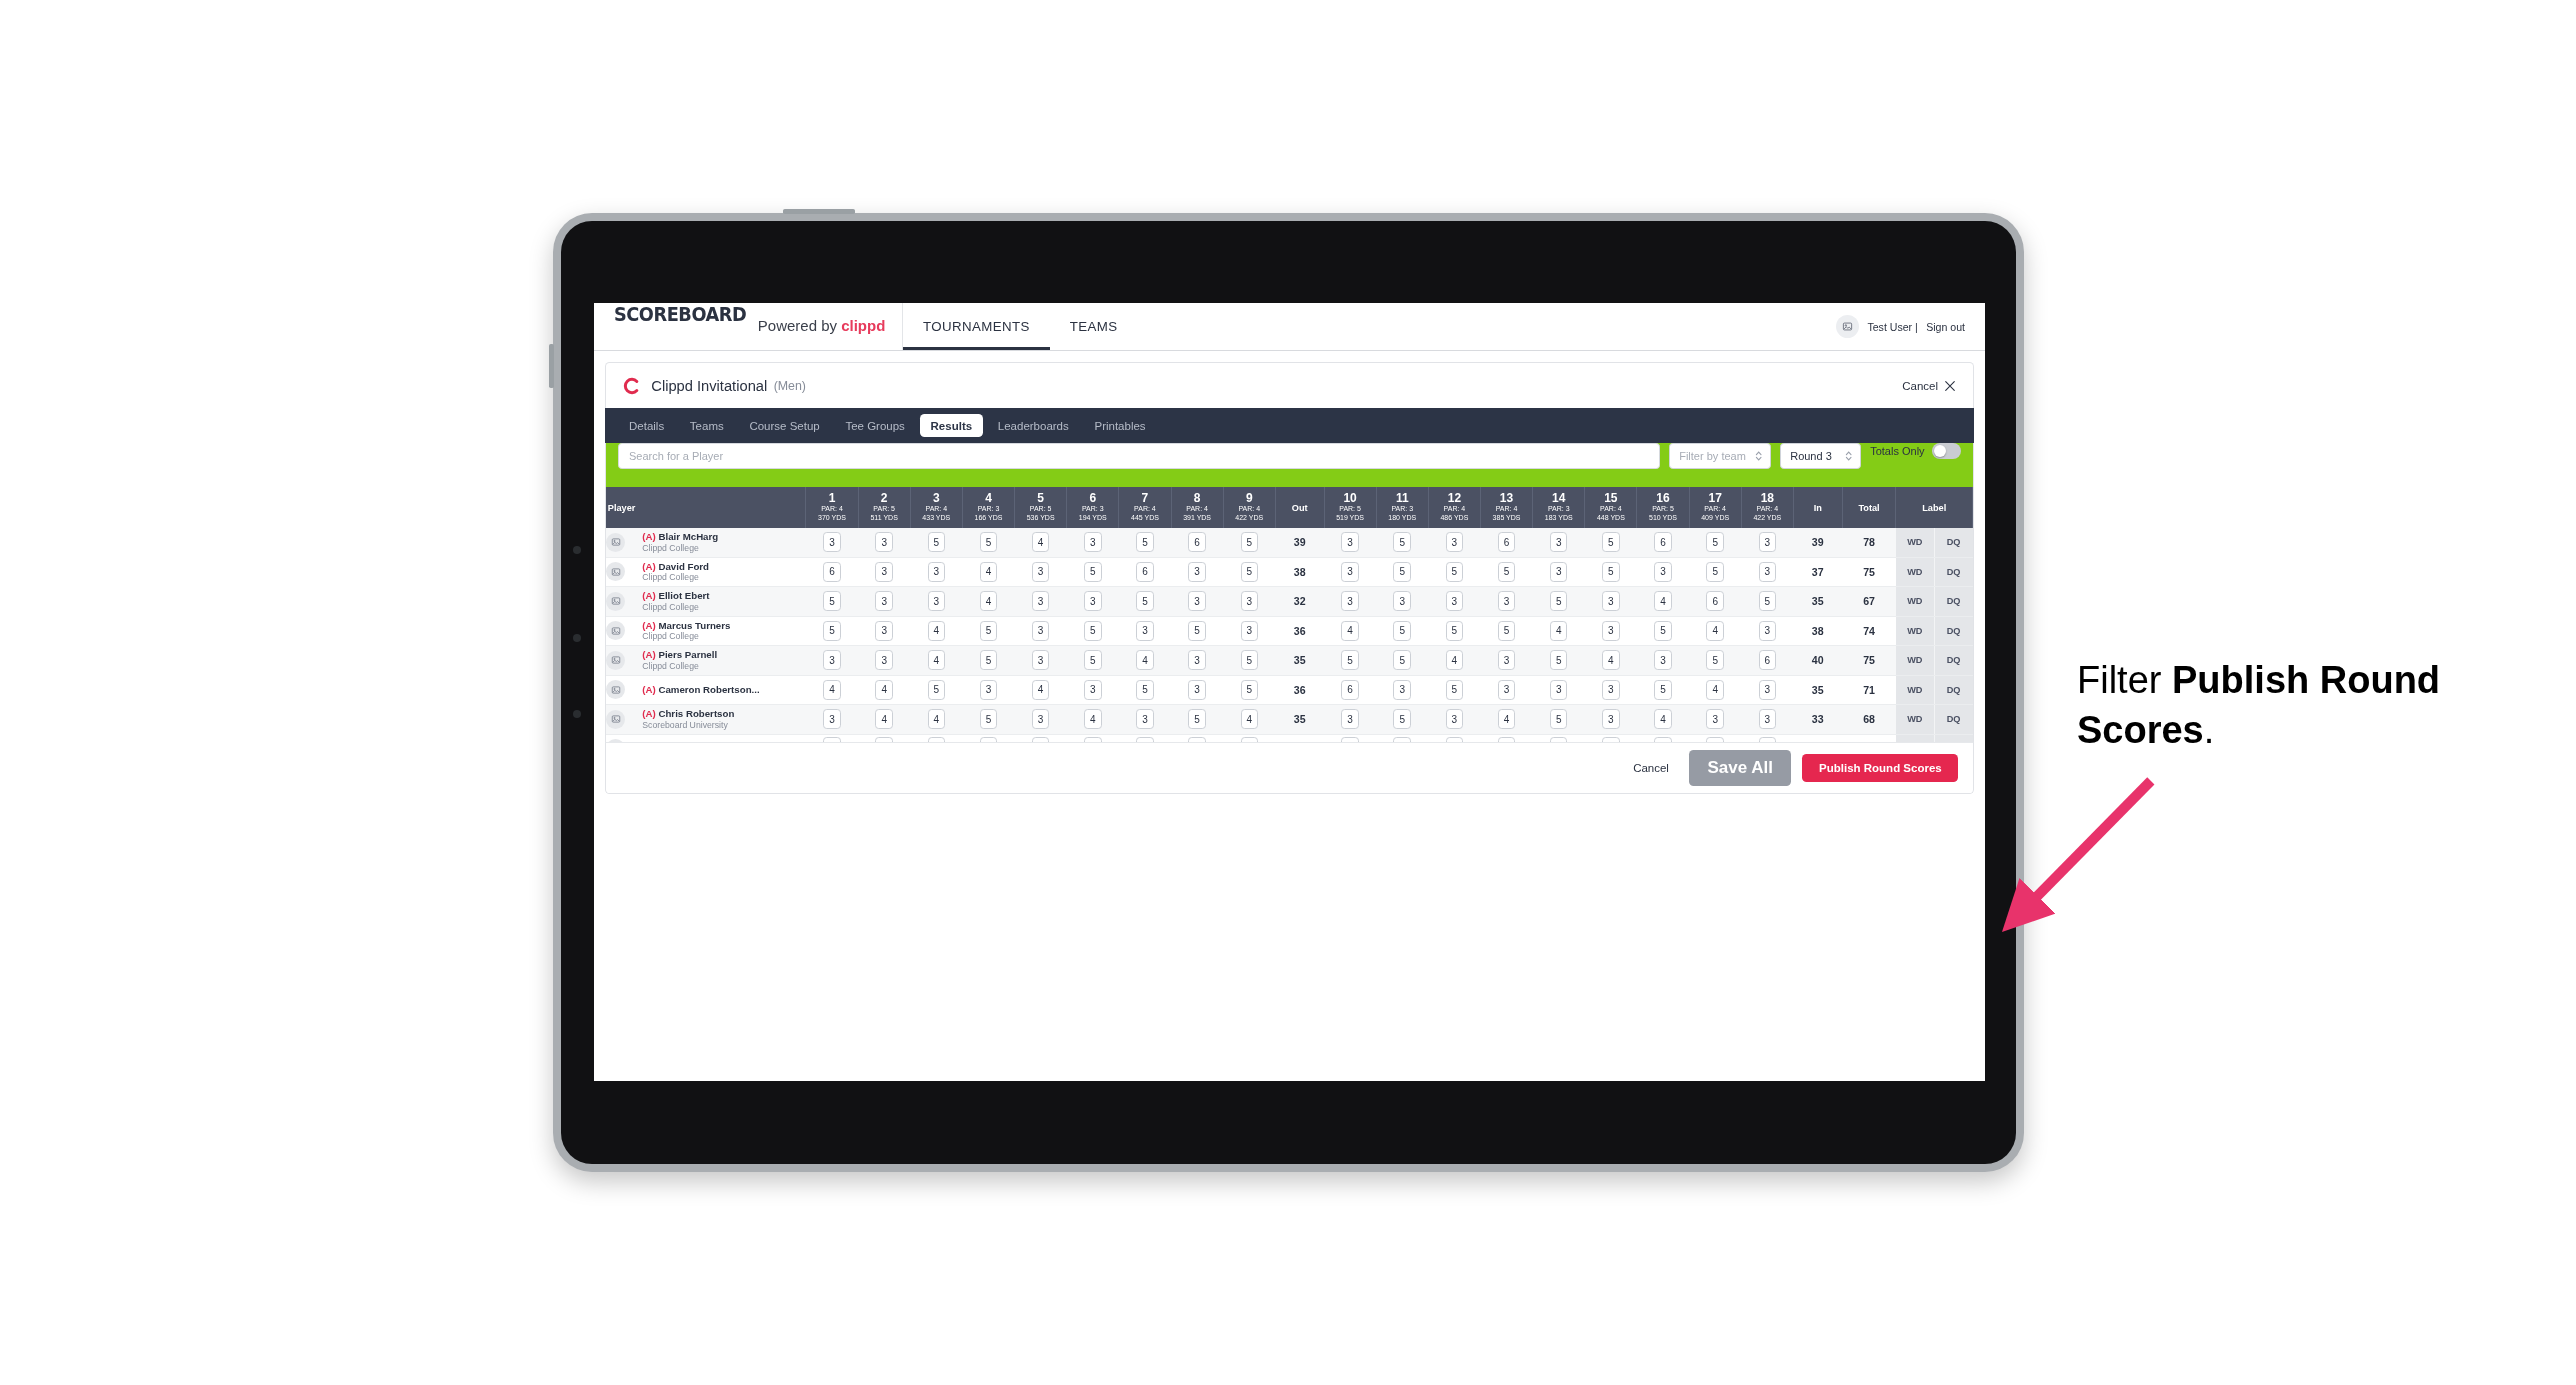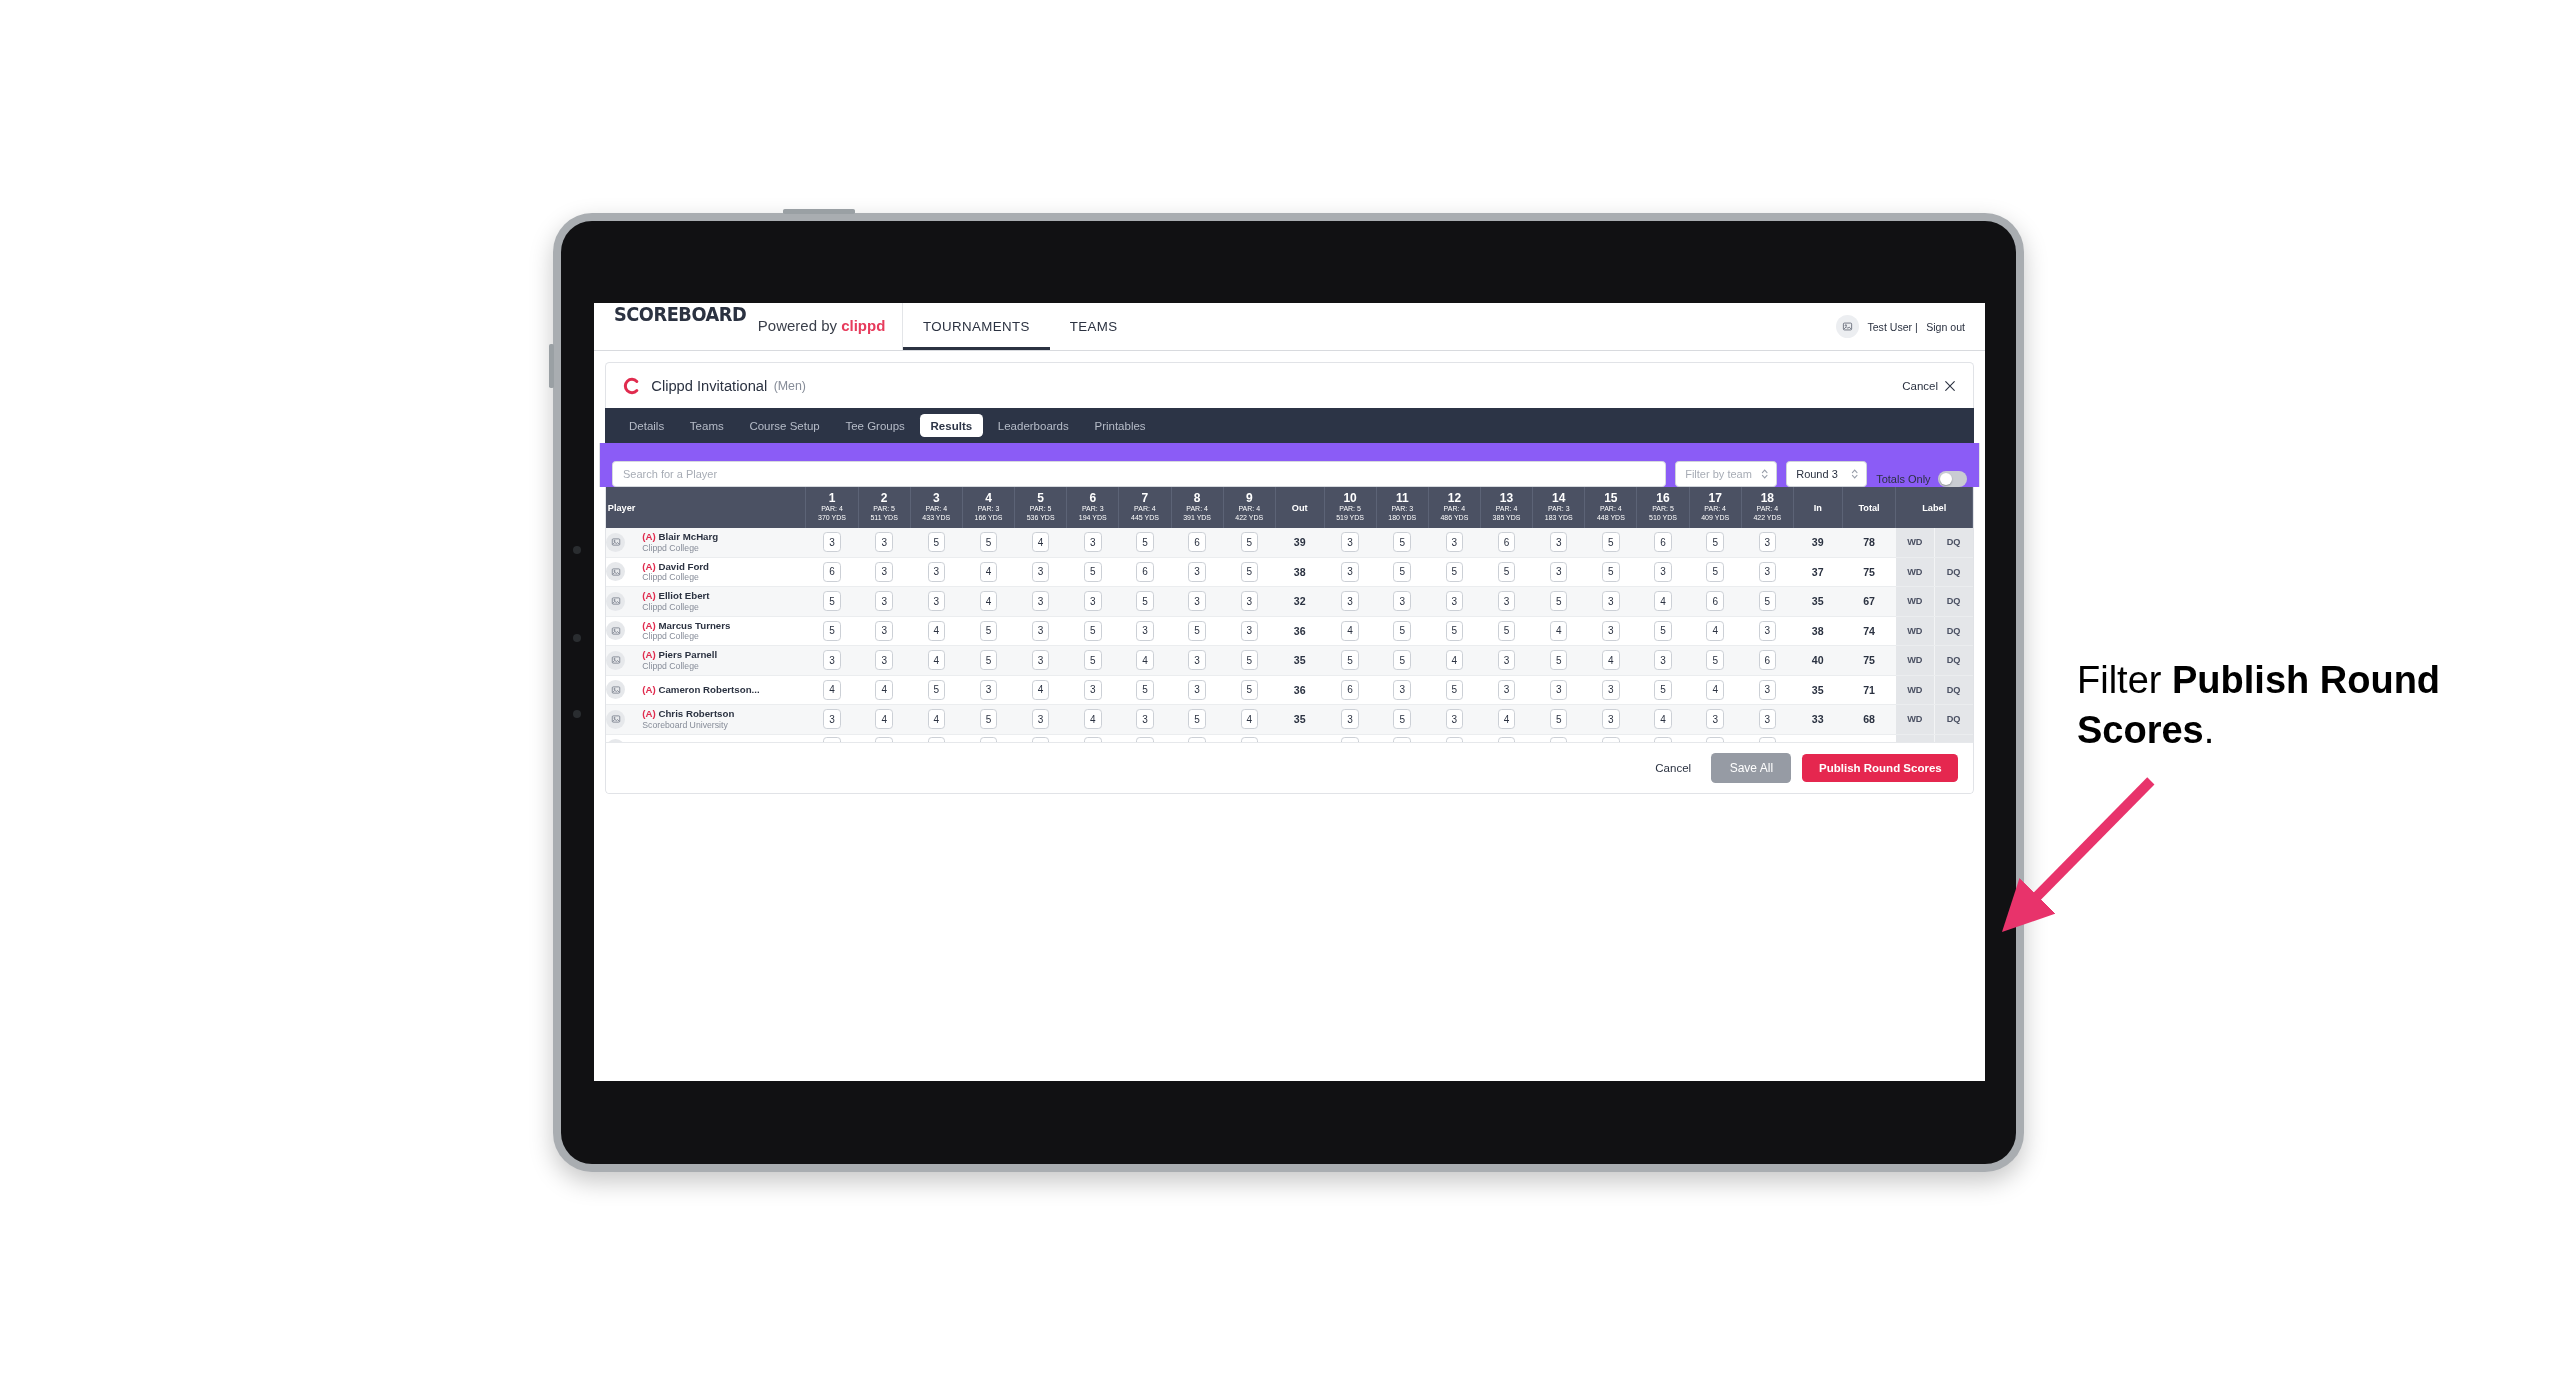--- a/index.html
+++ b/index.html
@@ -142,26 +142,26 @@
   }
   .subtab {
     font-size: 11.5px; color: #b6bcc8;
     padding: 5.5px 11px; border-radius: 4.6px; cursor: pointer;
     white-space: nowrap;
   }
   .subtab.active { background: #ffffff; color: #2c3446; font-weight: 700; }
 
   
   .toolbar {
-    margin: 0 5px;
-    background: #8b5cf6;
+    margin: 0 11px;
+    background: #84cc16;
     border-left: 0.9px solid #e1e3e7;
     border-right: 0.9px solid #e1e3e7;
     height: 44px;
-    display: flex; align-items: flex-end;
+    display: flex; align-items: flex-start;
     padding: 0 12px; gap: 9.2px;
   }
   .search-input {
     flex: 1; height: 26px;
     border: 0.9px solid #d6d9de; border-radius: 3.7px;
     padding: 0 10px; font-size: 11px; color: #2b3241;
     font-family: "Liberation Sans", sans-serif;
     background: #fff; outline: none;
   }
   .search-input::placeholder { color: #a7acb5; }
@@ -262,21 +262,21 @@
     border-radius: 0 0 4.6px 4.6px;
     height: 52px;
     background: #ffffff;
     display: flex; align-items: center; justify-content: flex-end;
     padding: 0 14.7px; gap: 11px;
   }
   .btn-link {
     font-size: 11.5px; color: #2b3241; cursor: pointer; padding: 0 9.2px;
   }
   .btn-grey {
-    background: #969ba4; color: #ffffff; font-size: 12px; font-weight: 400;
+    background: #969ba4; color: #ffffff; font-size: 17px; font-weight: 700;
     border: none; border-radius: 4.6px; padding: 8.3px 18.4px; cursor: pointer;
     font-family: "Liberation Sans", sans-serif;
   }
   .btn-pink {
     background: #e5274f; color: #ffffff; font-size: 11.5px; font-weight: 700;
     border: none; border-radius: 4.6px; padding: 8.3px 16.6px; cursor: pointer;
     font-family: "Liberation Sans", sans-serif;
   }
 
   

